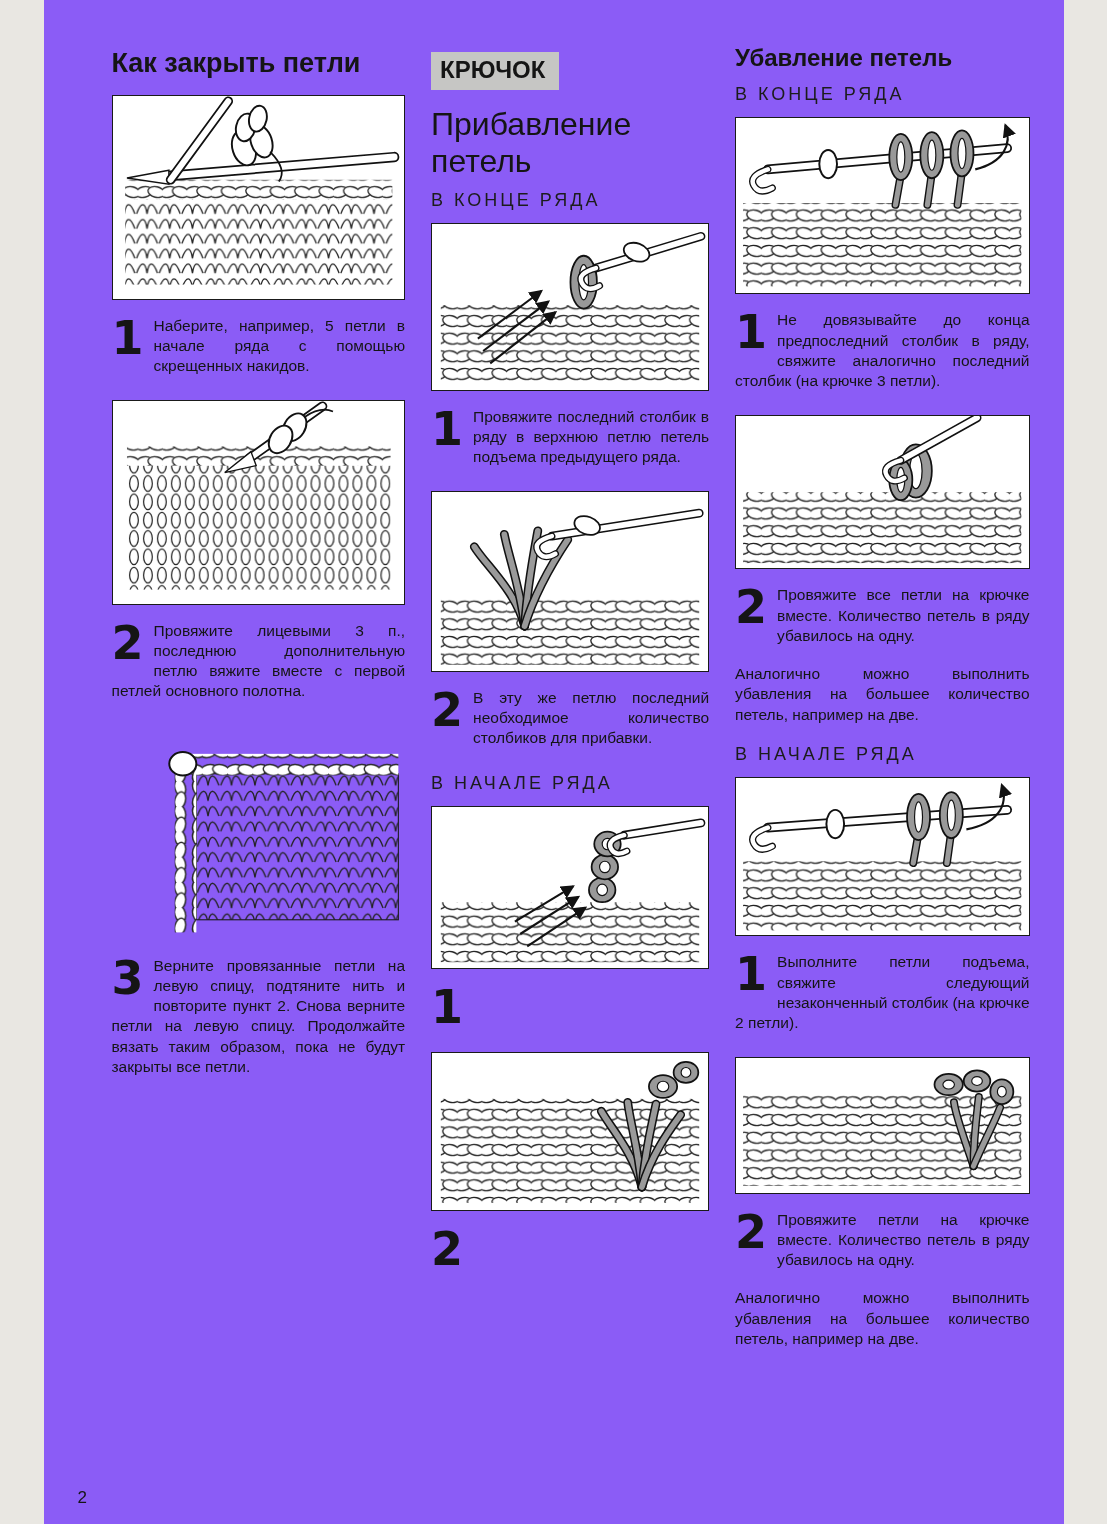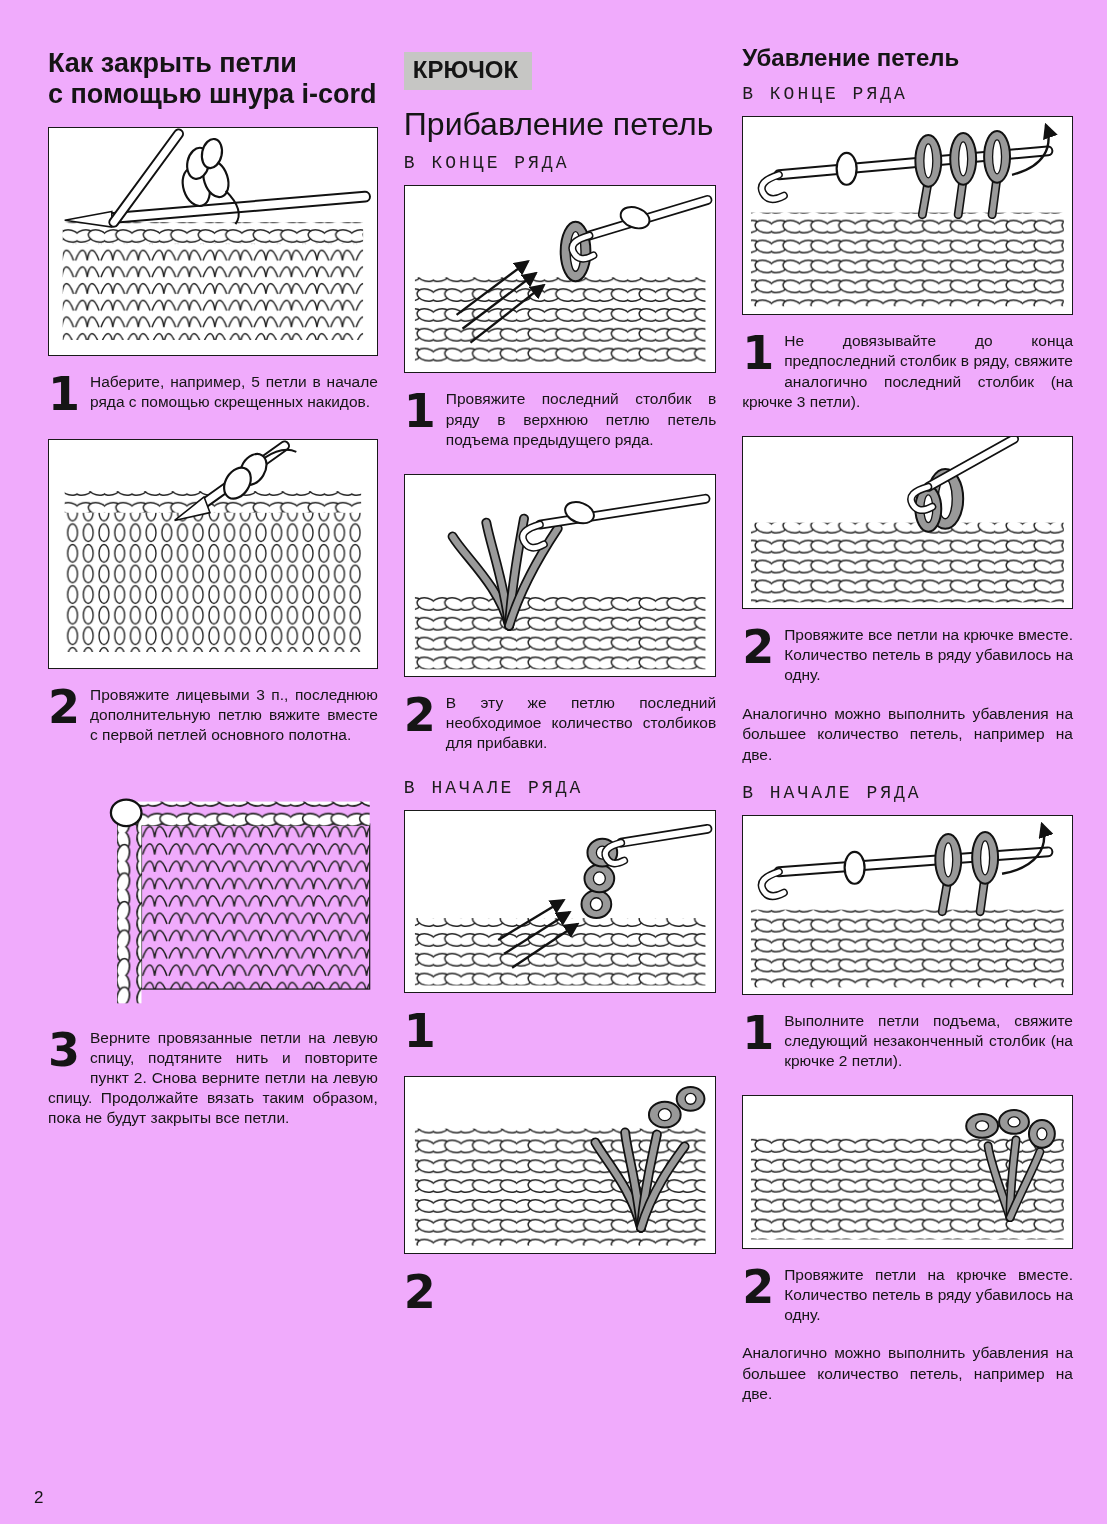--- a/index.html
+++ b/index.html
@@ -1,35 +1,35 @@
 <!DOCTYPE html>
 <html><head>
 <meta charset="utf-8">
 <style>
   html,body{margin:0;padding:0;background:#e9e7e2;}
   .page{
-    width:1107px;height:1524px;margin:0 auto;position:relative;
-    background:#f0abfc;color:#151515;overflow:hidden;
+    width:1020px;height:1524px;margin:0 auto;position:relative;
+    background:#8b5cf6;color:#151515;overflow:hidden;
     font-family:"Liberation Sans","DejaVu Sans",sans-serif;
-    box-sizing:border-box;padding:42px 34px 0 48px;
+    box-sizing:border-box;padding:42px 34px 0 68px;
   }
   .cols{display:flex;gap:26px;}
   .col{box-sizing:border-box;}
   .col-left{width:340px;}
   .col-mid{width:322px;}
   .col-right{width:341px;}
 
   .left-title{font-size:27px;line-height:1.16;font-weight:bold;margin:6px 0 16px;}
   .intro{font-size:15.5px;line-height:1.33;text-align:justify;margin:0 0 14px;}
 
   .kicker{display:inline-block;background:#c6c6c4;padding:4px 14px 6px 9px;
     font-size:24px;font-weight:bold;margin:10px 0 4px;text-align:right;}
   .mid-title{font-size:32px;font-weight:normal;margin:12px 0 10px;}
   .right-title{font-size:24px;font-weight:bold;margin:2px 0 12px;}
-  .sub-heading{font-size:18px;letter-spacing:3px;font-weight:400;margin:8px 0 10px;color:#1c1c1c;font-family:Liberation Mono, monospace;}
+  .sub-heading{font-size:18px;letter-spacing:3px;font-weight:400;margin:8px 0 10px;color:#1c1c1c;}
 
   .figure{border:1.7px solid #1a1a1a;background:#fff;margin:12px 0 16px;}
   .figure svg{display:block;width:100%;height:auto;}
   .figure.noborder{border:none;background:transparent;margin:18px 0 16px 14px;}
 
   .step{font-size:15.5px;line-height:1.3;text-align:justify;margin:4px 0 24px;}
   .step::after{content:"";display:block;clear:both;}
   .step-num{float:left;font-weight:bold;font-size:46px;line-height:.8;
     margin:4px 10px 2px 0;font-family:"DejaVu Sans",sans-serif;}
   .note{font-size:15.5px;line-height:1.33;text-align:justify;margin:-6px 0 18px;}
@@ -56,21 +56,20 @@
     </marker>
   </defs>
 </svg>
 
 <div class="page">
   <div class="cols">
 
     <div class="col col-left">
       <div class="left-title">
         <span>Как закрыть петли</span><br>
-        <span>с помощью шнура i-cord</span>
       </div>
 
       <div class="figure">
         <svg viewBox="0 0 334 232">
           <rect x="0" y="0" width="334" height="232" fill="#fff"></rect>
           <rect x="14" y="118" width="306" height="98" fill="url(#pStock)"></rect>
           <rect x="14" y="96" width="306" height="22" fill="url(#pChain)"></rect>
           <g>
             <path d="M322 70 L60 92" stroke="#111" stroke-width="12" stroke-linecap="round"></path>
             <path d="M322 70 L60 92" stroke="#fff" stroke-width="8" stroke-linecap="round"></path>

